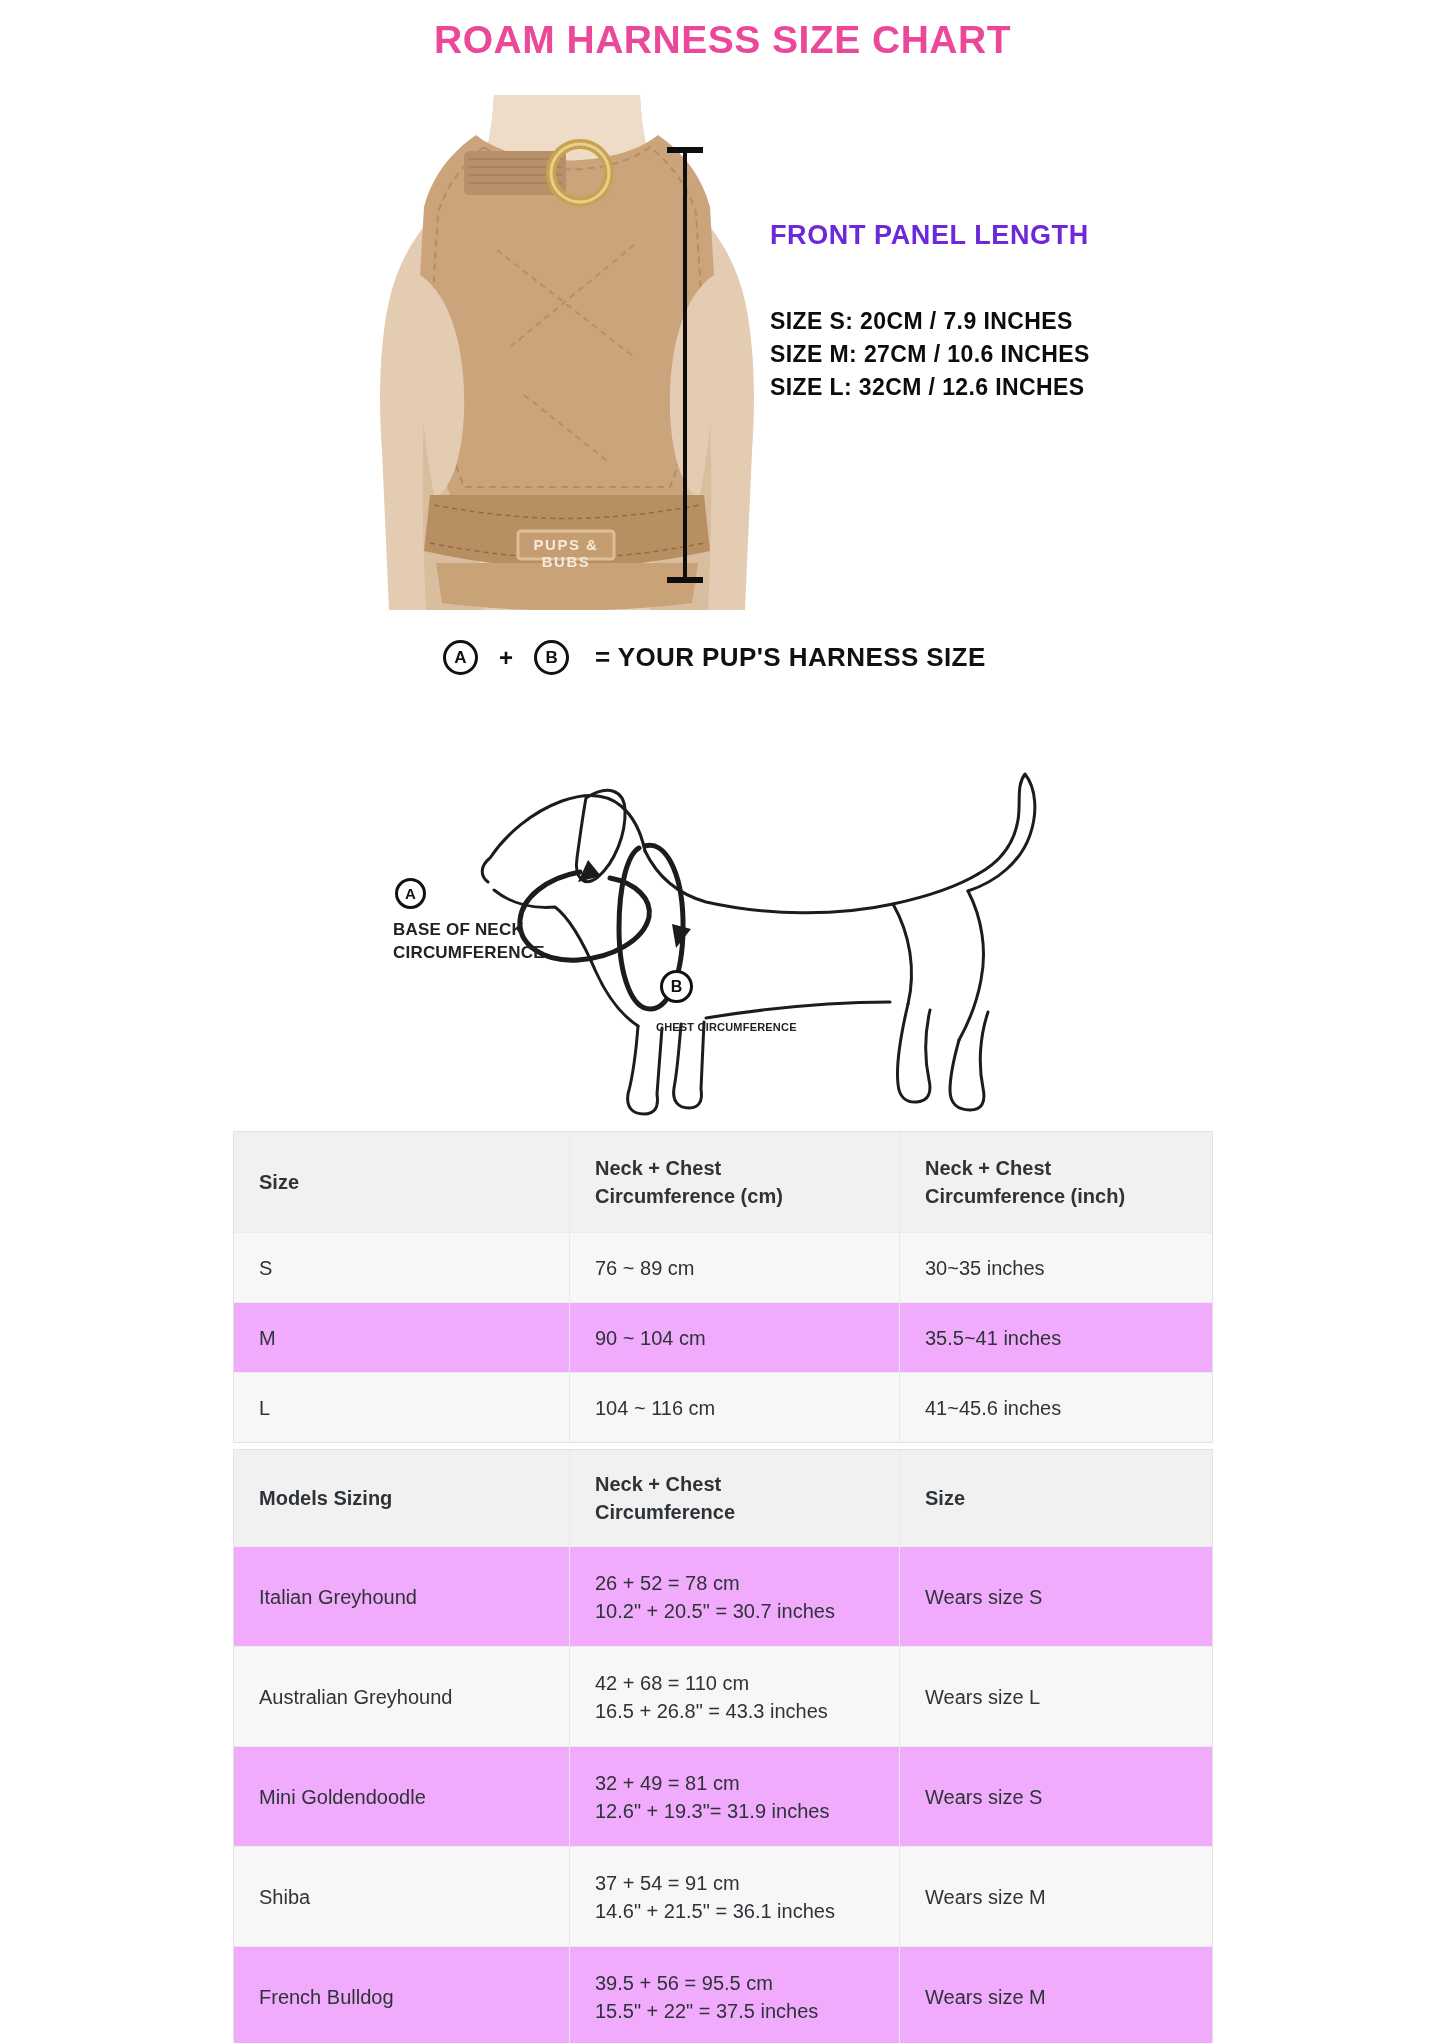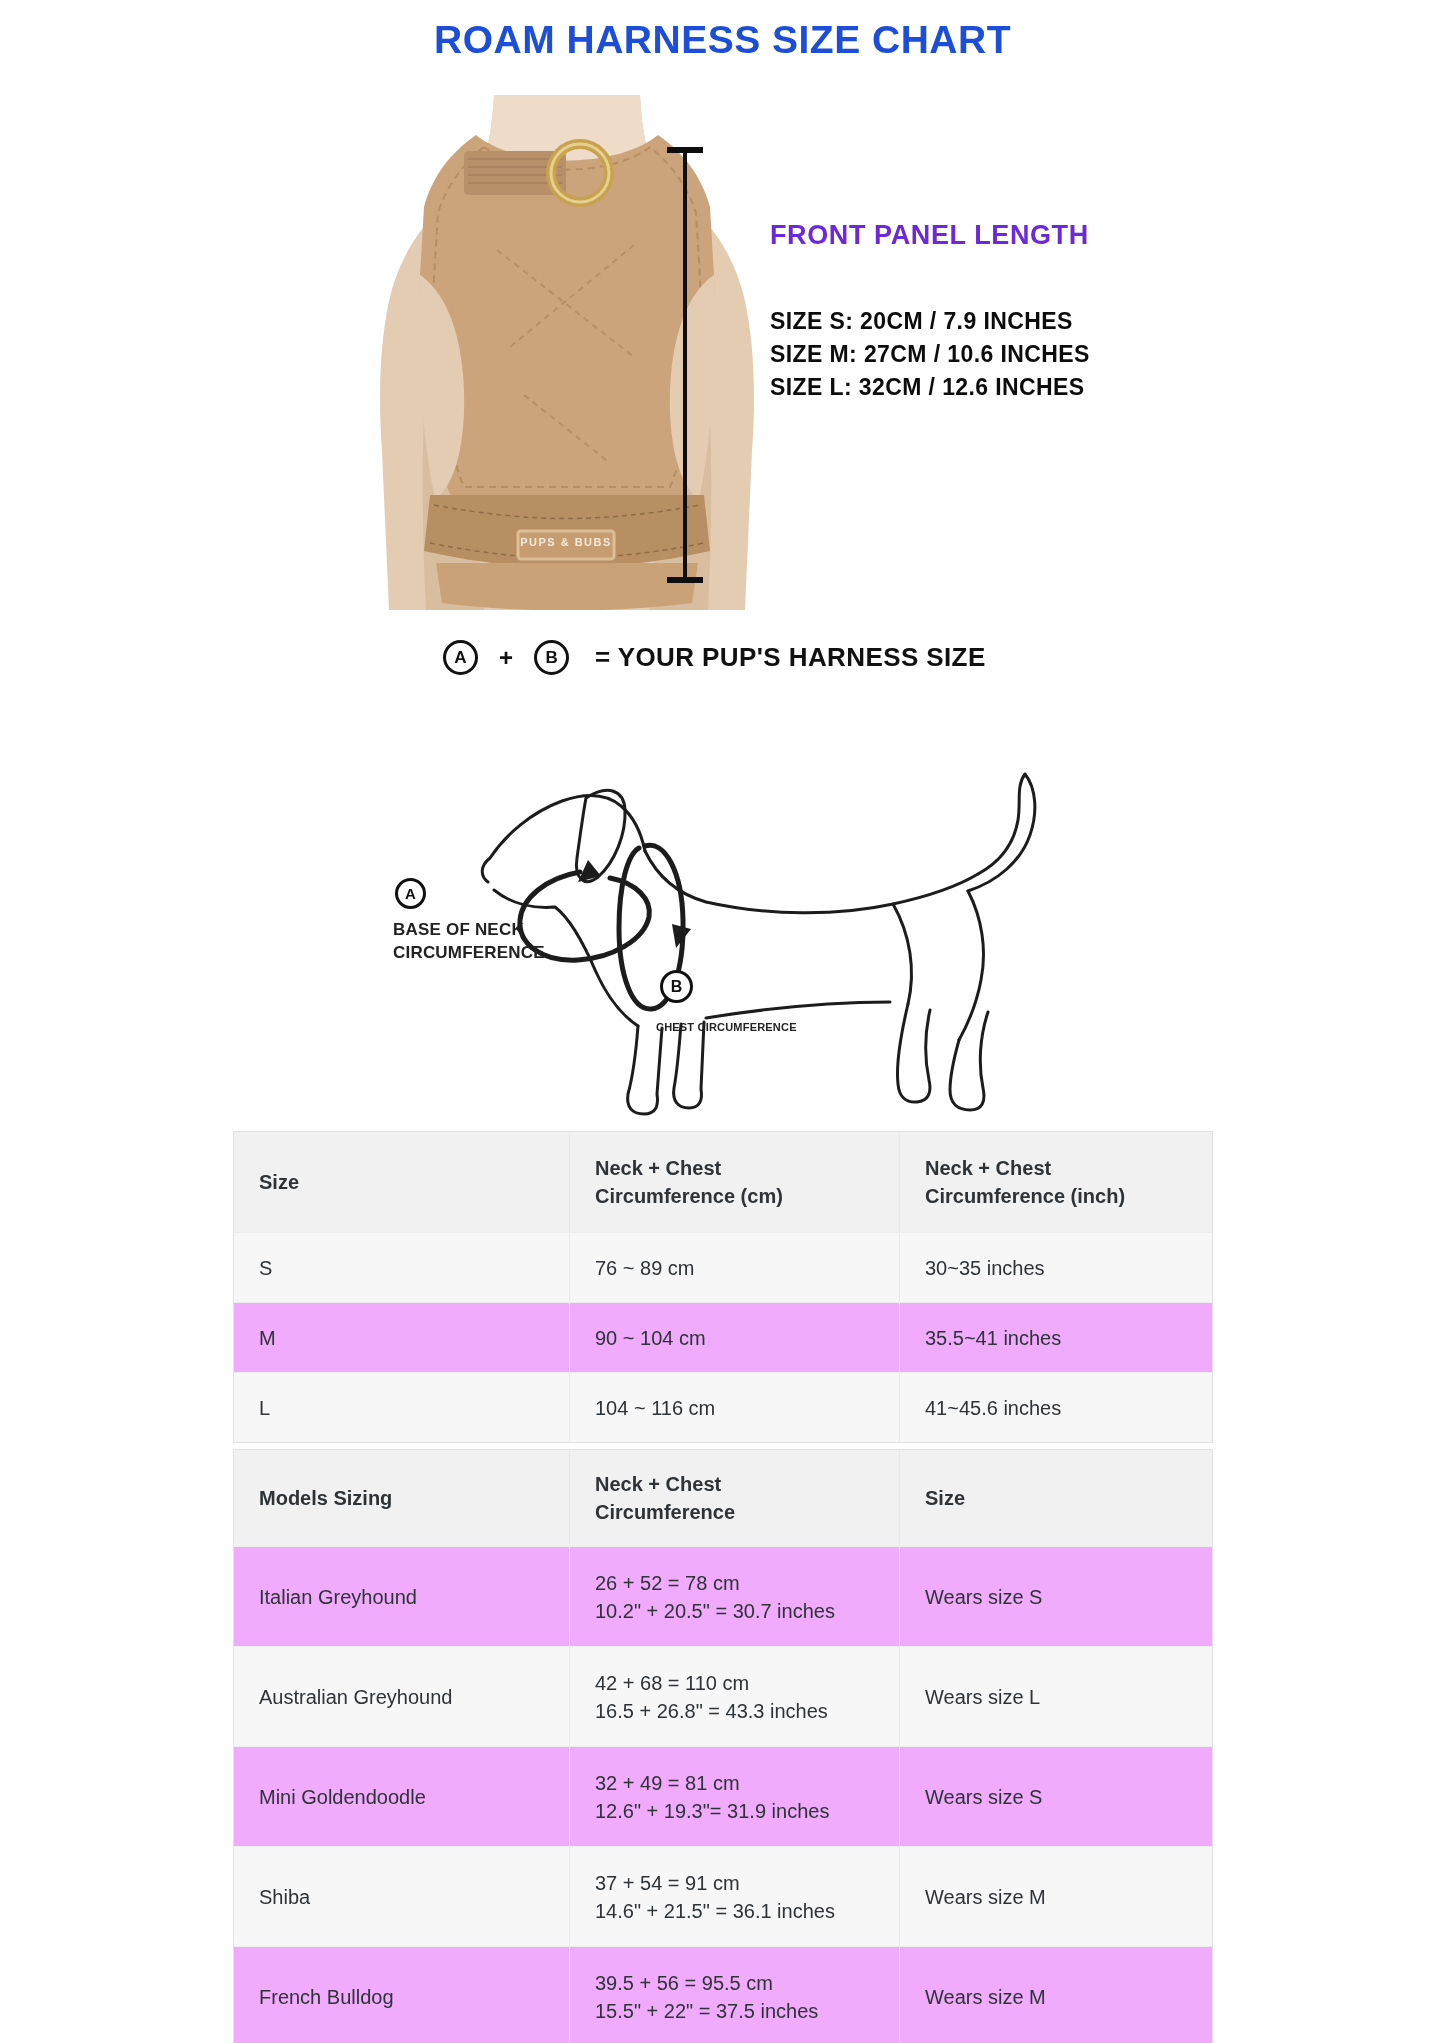--- a/index.html
+++ b/index.html
@@ -3,27 +3,27 @@
 <meta charset="utf-8">
 <style>
   html,body{margin:0;padding:0;background:#ffffff;}
   .page{
     position:relative;width:1445px;height:2043px;background:#ffffff;
     font-family:"Liberation Sans",sans-serif;color:#111;overflow:hidden;
   }
   
   .title{
     position:absolute;top:18px;left:0;width:100%;text-align:center;
-    font-size:39px;font-weight:bold;letter-spacing:0.5px;color:#1d4ed8;
+    font-size:39px;font-weight:bold;letter-spacing:0.5px;color:#ec4899;
   }
   
   .photo{position:absolute;left:372px;top:95px;width:390px;height:515px;}
   .brand-label{
     position:absolute;left:146px;top:441px;width:96px;text-align:center;
-    font-size:11px;font-weight:bold;letter-spacing:1.5px;color:#f4eadb;
+    font-size:15px;font-weight:bold;letter-spacing:1.5px;color:#f4eadb;
   }
   .measure-line{position:absolute;left:683px;top:150px;width:4px;height:430px;background:#0e0e0e;}
   .measure-cap{position:absolute;left:667px;width:36px;height:6px;background:#0e0e0e;}
   .cap-top{top:147px;}
   .cap-bottom{top:577px;}
   
   .panel-text{position:absolute;left:770px;top:220px;width:380px;}
   .panel-heading{font-size:27px;font-weight:bold;letter-spacing:0.6px;color:#6d28d9;}
   .panel-sizes{margin-top:54px;}
   .panel-sizes .size-line{font-size:23px;font-weight:bold;line-height:33px;letter-spacing:0.4px;color:#0c0c0c;}

